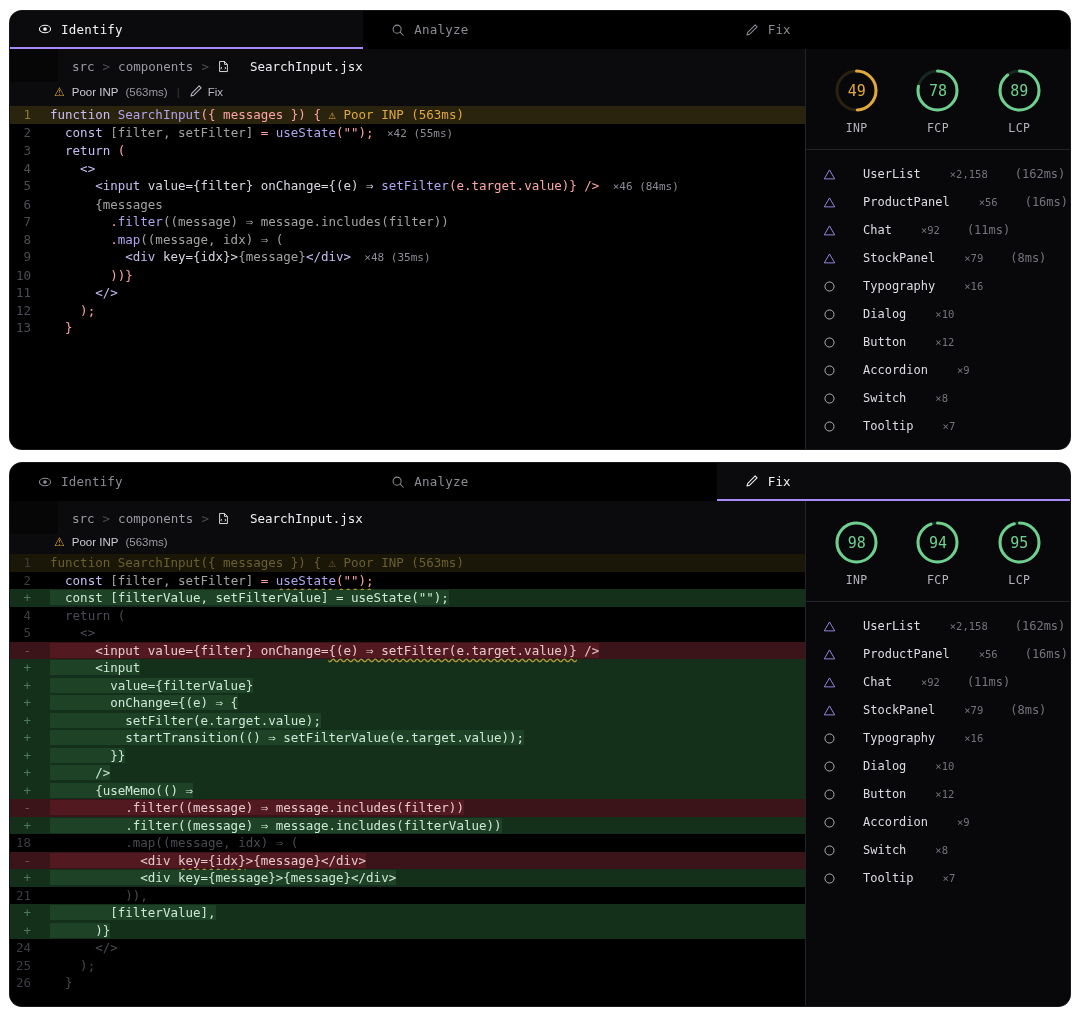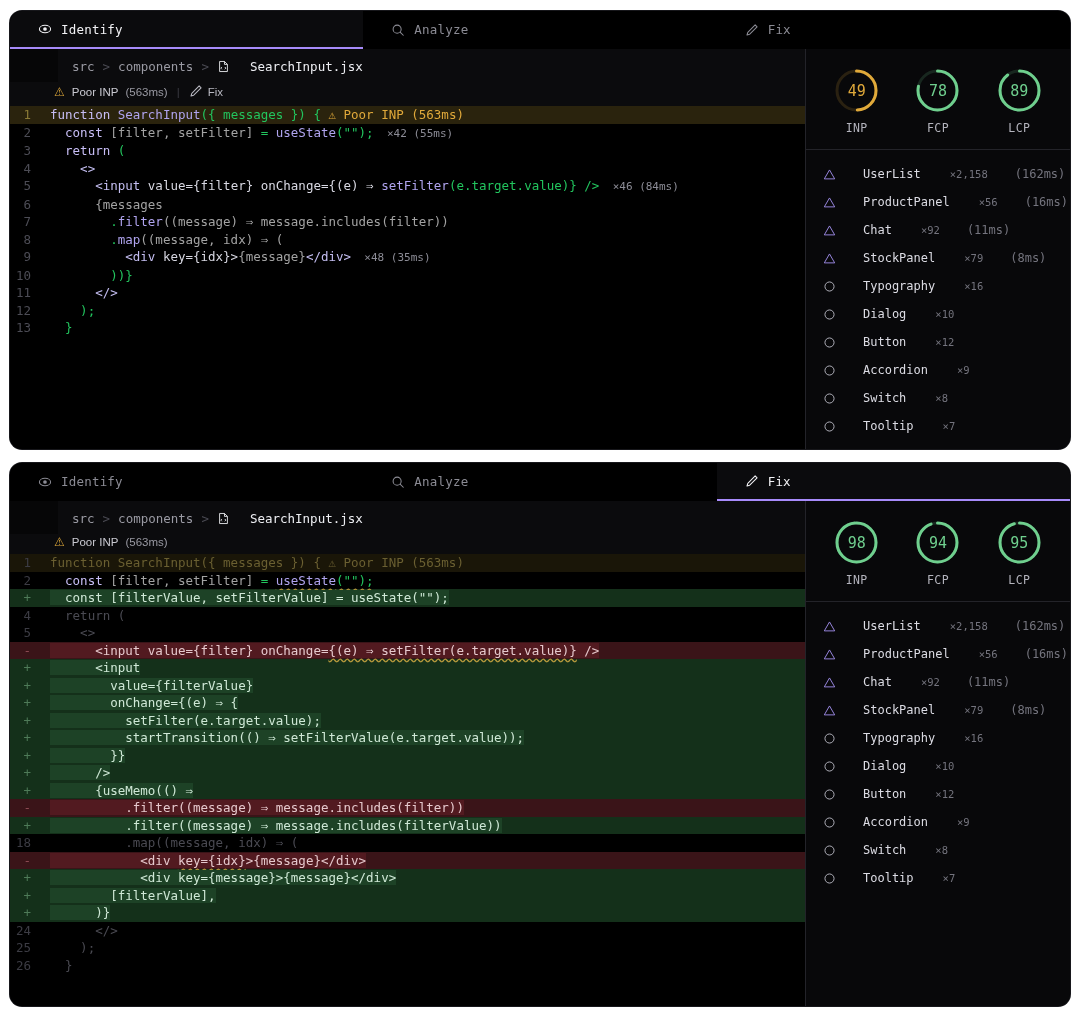--- a/index.html
+++ b/index.html
@@ -127,21 +127,21 @@
   .gut{
     width:30px;flex:0 0 30px;text-align:right;padding-right:9px;
     color:#4c4c55;user-select:none;
   }
   .src{flex:1 1 auto;padding-left:10px;color:#d6d6de;}
 
   
   .k{color:#c7bdf5;}          
   .fn{color:#b0a4ef;}
   .pl{color:#a3a3a3;}
-  .p{color:#22c55e;}
+  .p{color:#fca5a5;}
   .tag{color:#c3bdf0;}
   .attr{color:#d8d8e2;}
 
   
   .hot{background:#2a230d;}
   .hot .gut{color:#8a7a36;}
   .hot .src{color:#e7e2c9;}
   .badge-inline{color:var(--warn);}
   .metric{color:#8d8d97;font-size:11px;}
 
@@ -476,20 +476,21 @@
             <div class="ln d-add"><span class="gut">+</span><span class="src"><span class="seg">          setFilter(e.target.value);</span></span></div>
             <div class="ln d-add"><span class="gut">+</span><span class="src"><span class="seg">          startTransition(() ⇒ setFilterValue(e.target.value));</span></span></div>
             <div class="ln d-add"><span class="gut">+</span><span class="src"><span class="seg">        }}</span></span></div>
             <div class="ln d-add"><span class="gut">+</span><span class="src"><span class="seg">      /&gt;</span></span></div>
             <div class="ln d-add"><span class="gut">+</span><span class="src"><span class="seg">      {useMemo(() ⇒</span></span></div>
             <div class="ln d-del"><span class="gut">-</span><span class="src"><span class="seg">          .filter((message) ⇒ message.includes(filter))</span></span></div>
             <div class="ln d-add"><span class="gut">+</span><span class="src"><span class="seg">          .filter((message) ⇒ message.includes(filterValue))</span></span></div>
             <div class="ln d-ctx"><span class="gut">18</span><span class="src"><span>          .map((message, idx) ⇒ (</span></span></div>
             <div class="ln d-del"><span class="gut">-</span><span class="src"><span class="seg">            &lt;div </span><span class="seg squig">key={idx}</span><span class="seg">&gt;{message}&lt;/div&gt;</span></span></div>
             <div class="ln d-add"><span class="gut">+</span><span class="src"><span class="seg">            &lt;div key={message}&gt;{message}&lt;/div&gt;</span></span></div>
+            <div class="ln d-ctx"><span class="gut">21</span><span class="src"><span>          )),</span></span></div>
             <div class="ln d-add"><span class="gut">+</span><span class="src"><span class="seg">        [filterValue],</span></span></div>
             <div class="ln d-add"><span class="gut">+</span><span class="src"><span class="seg">      )}</span></span></div>
             <div class="ln d-ctx"><span class="gut">24</span><span class="src"><span>      &lt;/&gt;</span></span></div>
             <div class="ln d-ctx"><span class="gut">25</span><span class="src"><span>    );</span></span></div>
             <div class="ln d-ctx"><span class="gut">26</span><span class="src"><span>  }</span></span></div>
           </div>
         </div>
         <div class="side-col">
           <div class="scores">
             <div class="score good">

